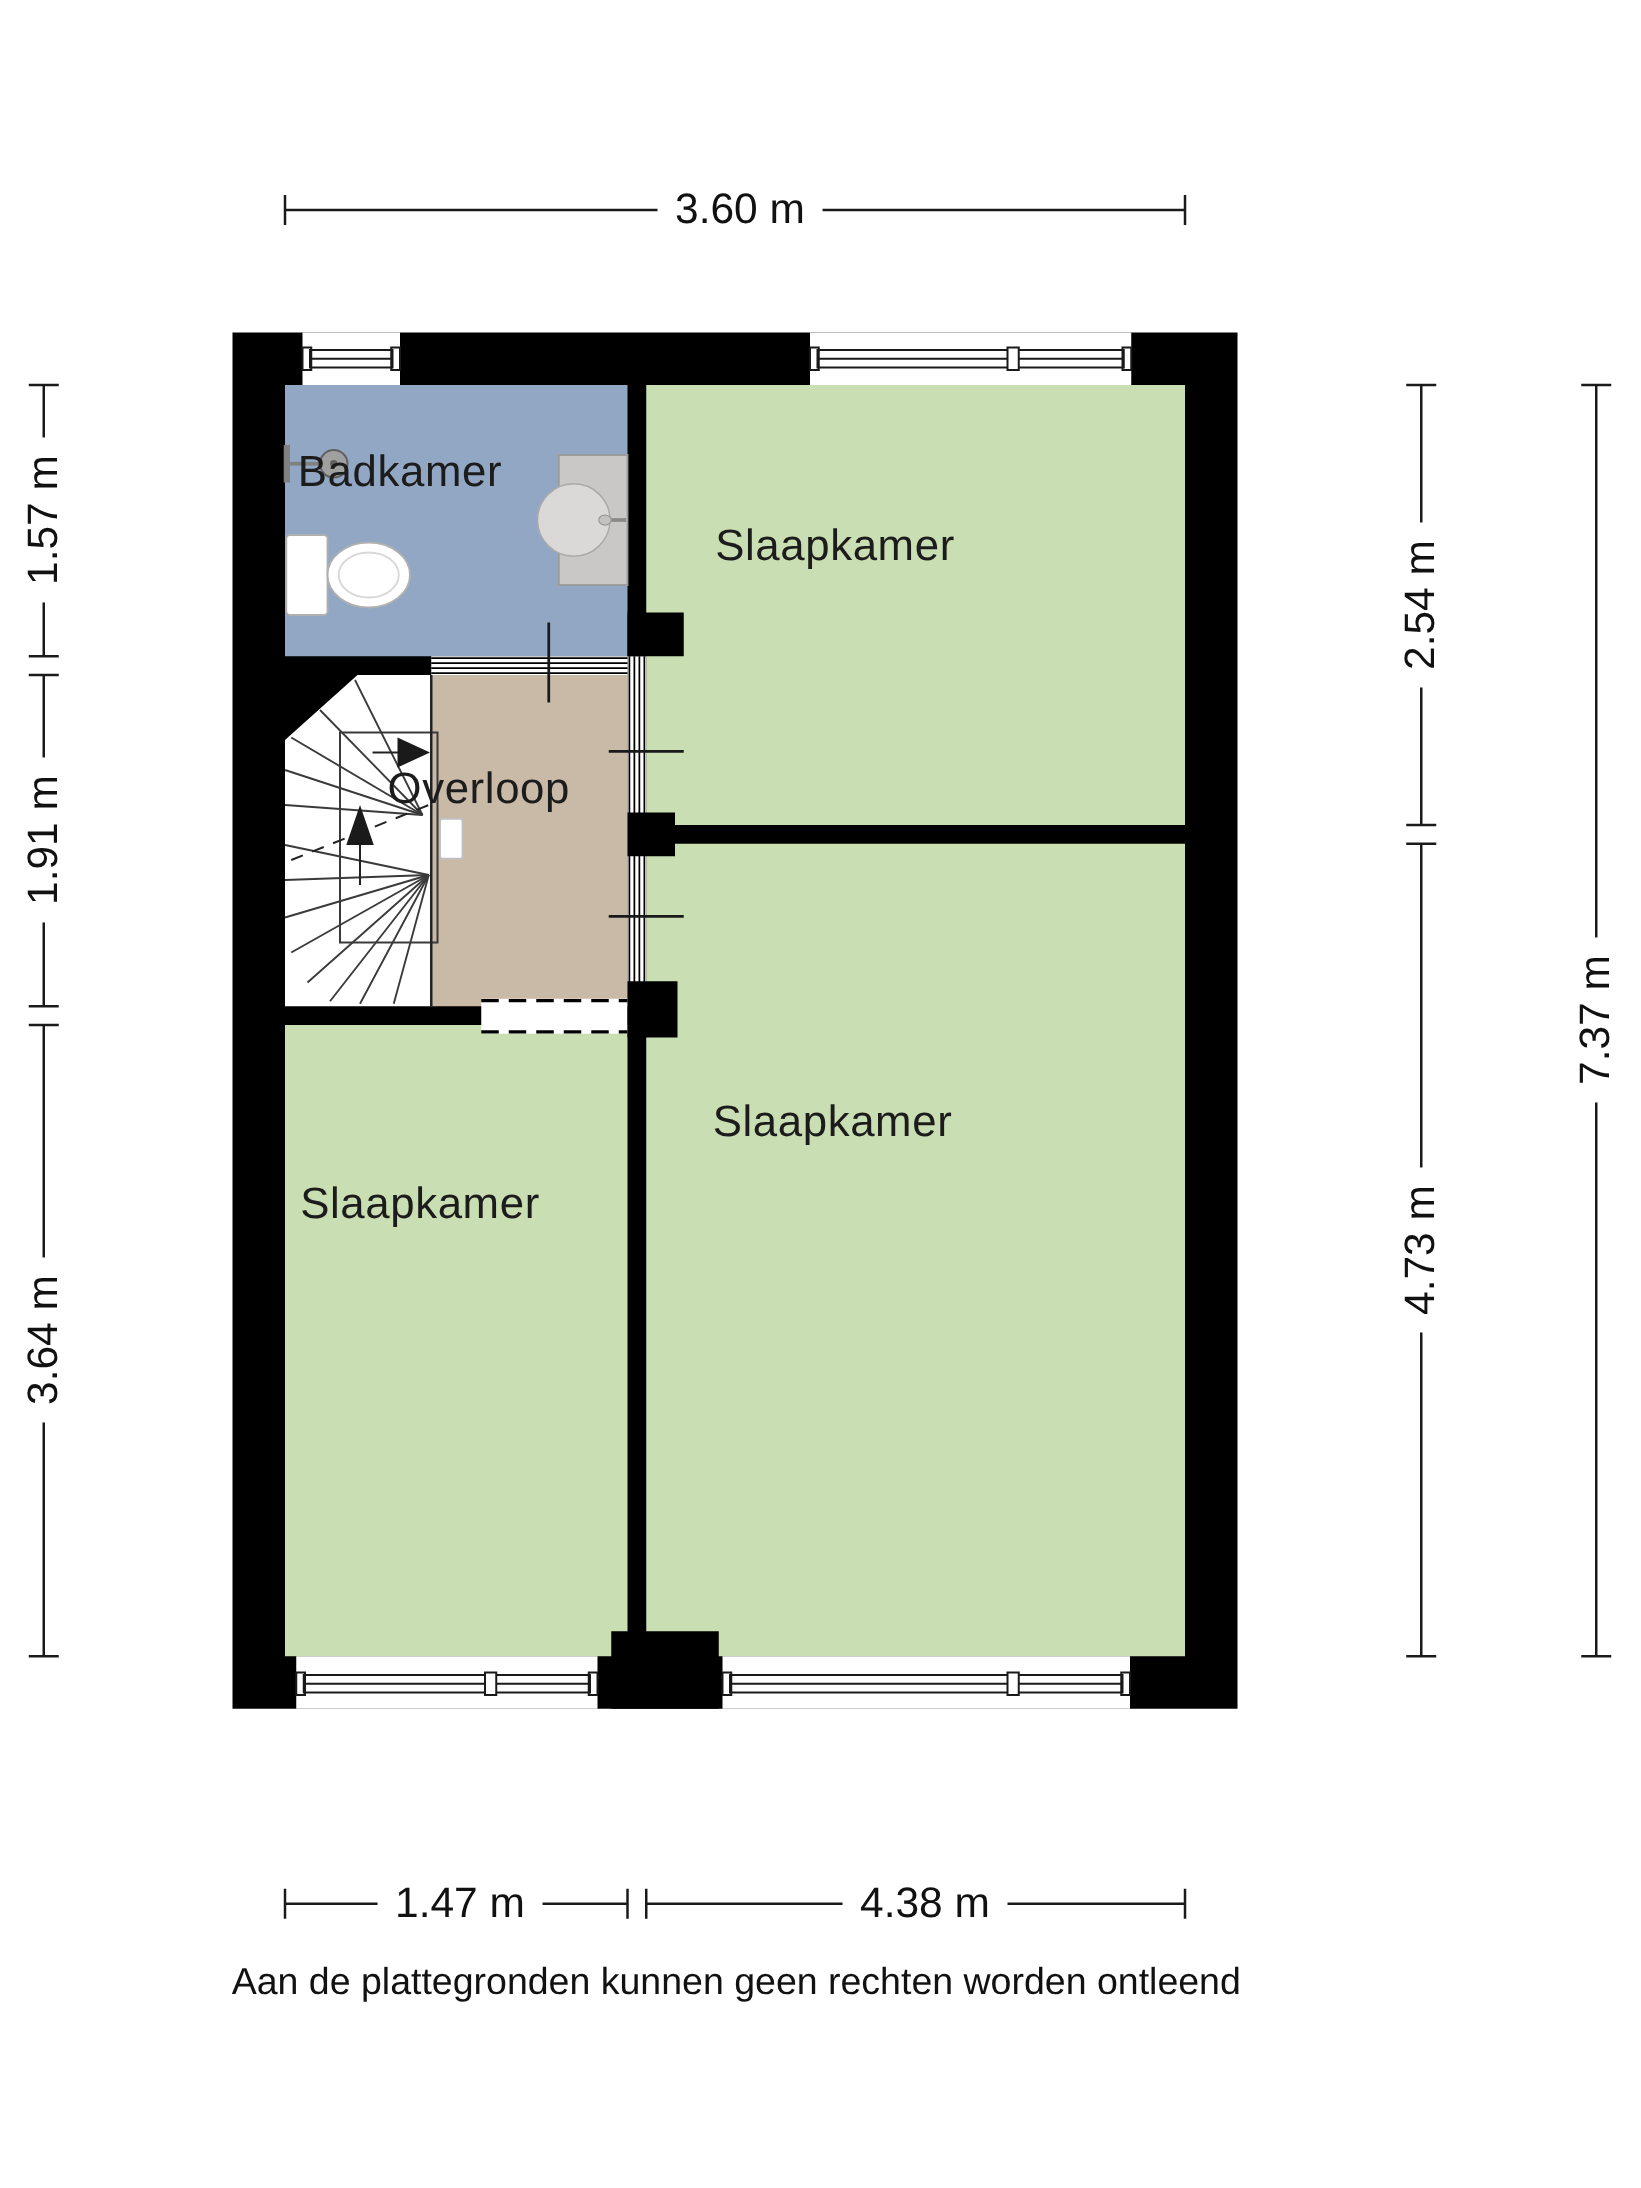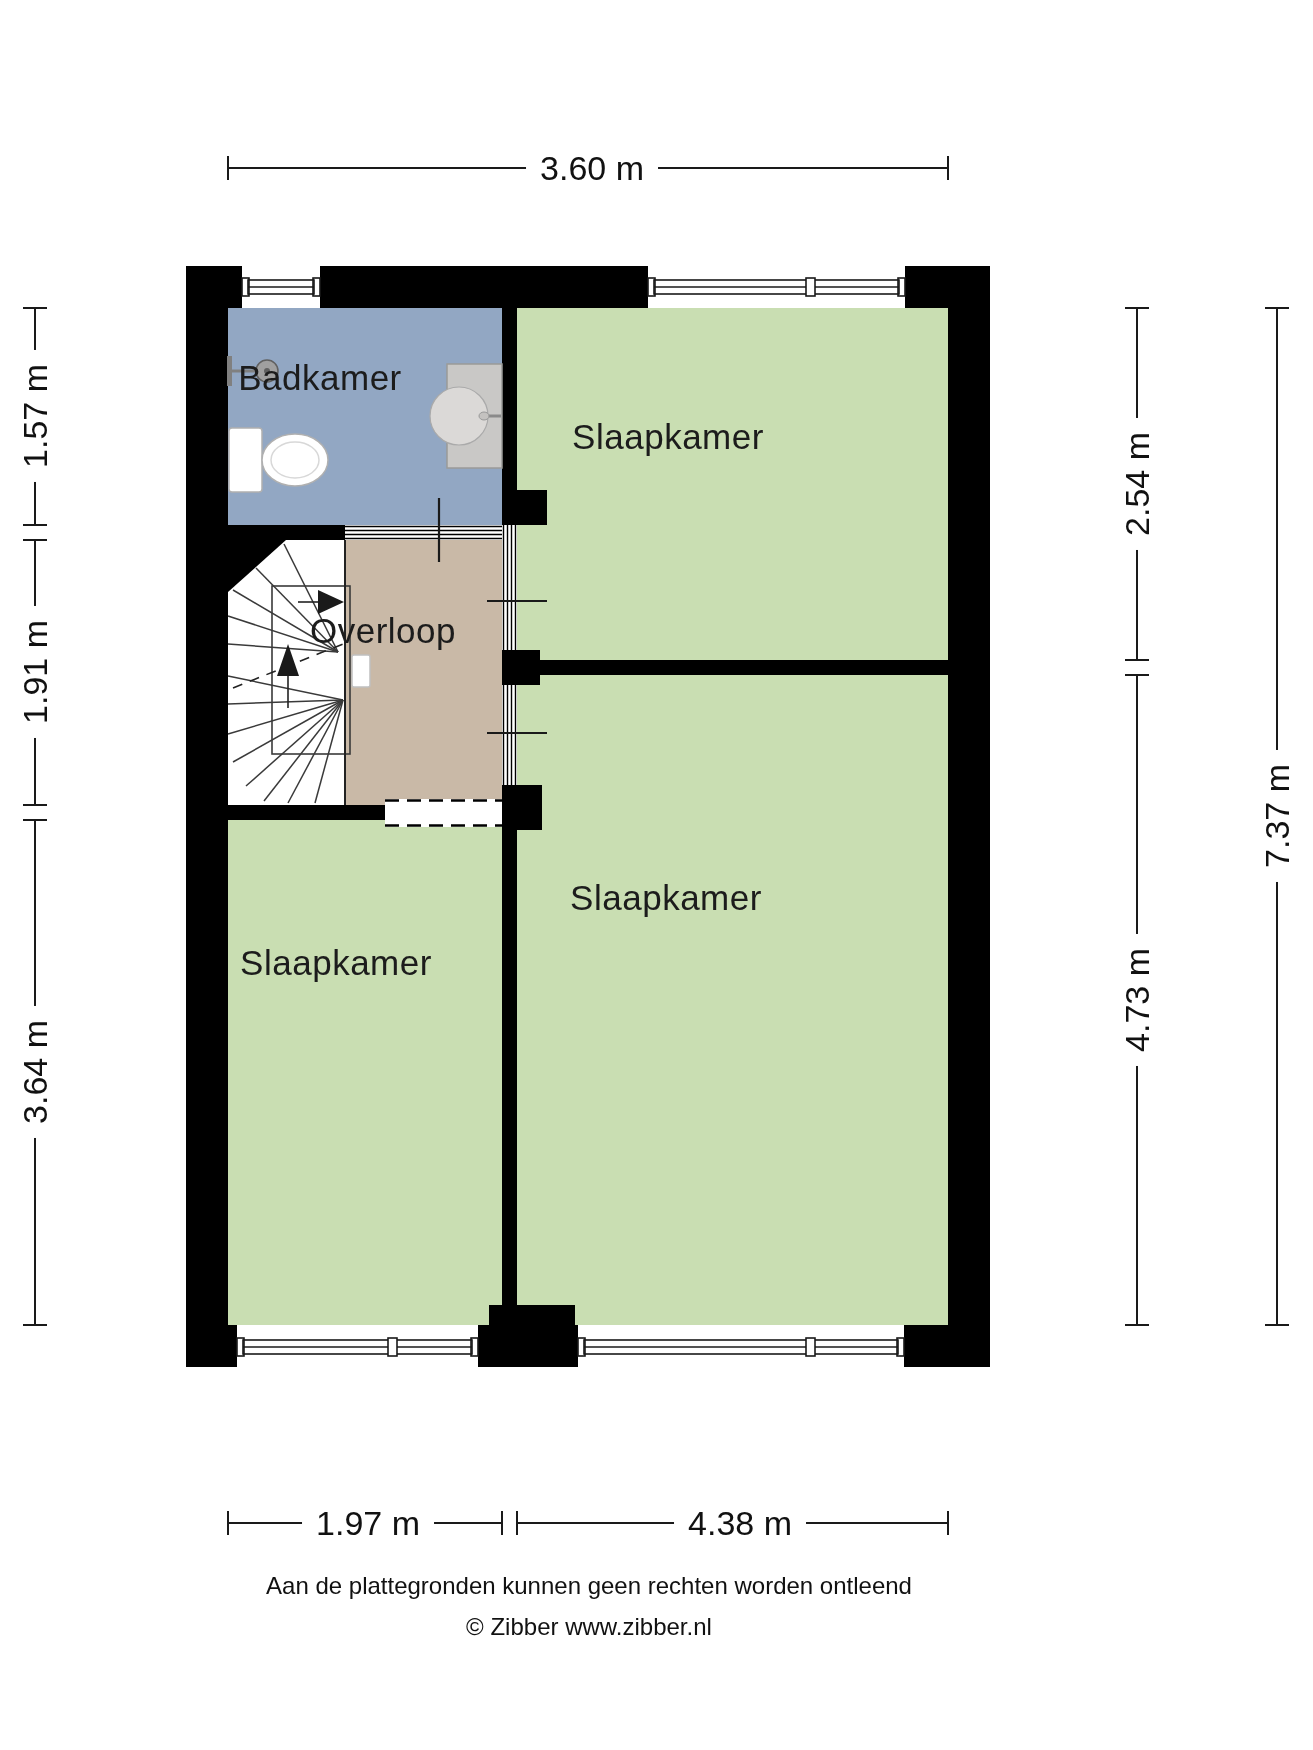--- a/index.html
+++ b/index.html
@@ -28,21 +28,21 @@
     padding: 0 14px;
     color: #111111;
   }
   .dim-label.vertical {
     transform: translate(-50%, -50%) rotate(-90deg);
   }
   .footer-line {
     position: absolute;
     transform: translate(-50%, -50%);
     white-space: nowrap;
-    font-size: 24px;
+    font-size: 30px;
     color: #111111;
   }
 </style>
 </head>
 <body>
 
 <div class="canvas">
 
   <svg class="plan-svg" width="1313" height="1750" viewBox="0 0 1313 1750">
 
@@ -238,19 +238,18 @@
   <div class="label dim-label" style="left:592px; top:168px;">3.60 m</div>
 
   <div class="label dim-label vertical" style="left:35px; top:416px;">1.57 m</div>
   <div class="label dim-label vertical" style="left:35px; top:672px;">1.91 m</div>
   <div class="label dim-label vertical" style="left:35px; top:1072px;">3.64 m</div>
 
   <div class="label dim-label vertical" style="left:1137px; top:484px;">2.54 m</div>
   <div class="label dim-label vertical" style="left:1137px; top:1000px;">4.73 m</div>
   <div class="label dim-label vertical" style="left:1277px; top:816px;">7.37 m</div>
 
-  <div class="label dim-label" style="left:368px; top:1523px;">1.97 m</div>
+  <div class="label dim-label" style="left:368px; top:1523px;">1.47 m</div>
   <div class="label dim-label" style="left:740px; top:1523px;">4.38 m</div>
 
   <div class="footer-line" style="left:589px; top:1586px;">Aan de plattegronden kunnen geen rechten worden ontleend</div>
-  <div class="footer-line" style="left:589px; top:1627px;">© Zibber www.zibber.nl</div>
 
 </div>
 
 </body></html>

